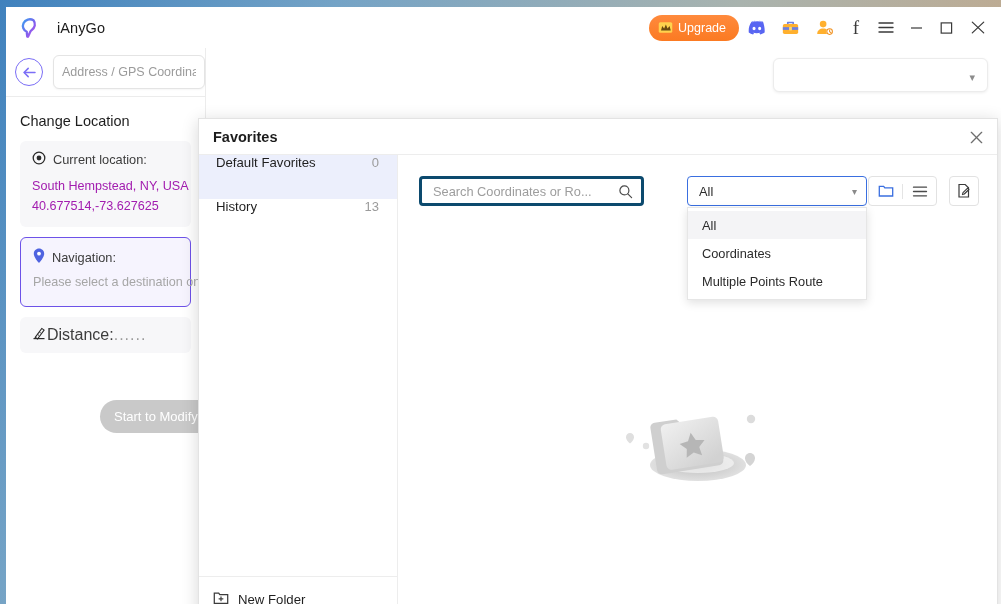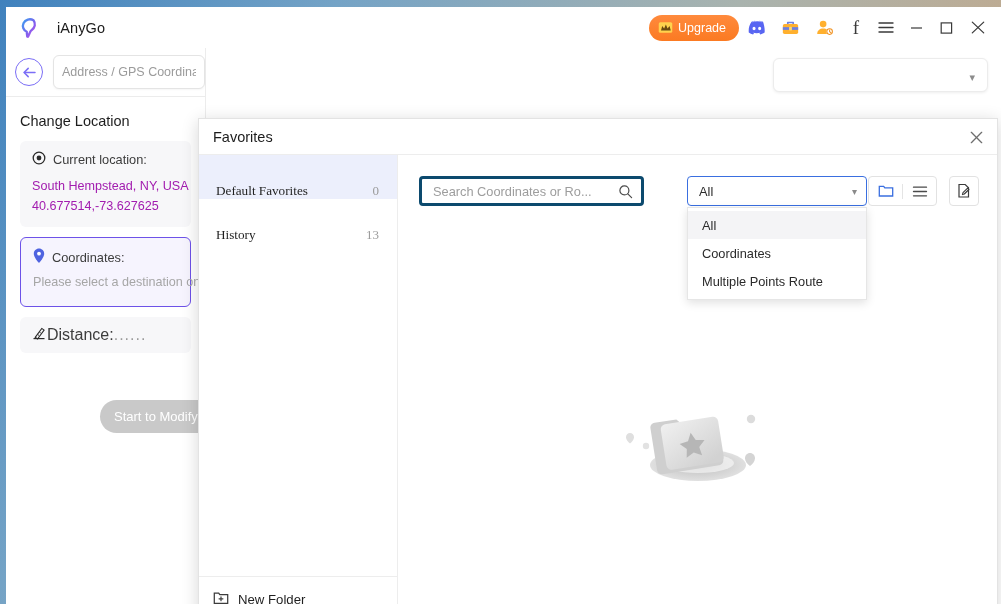--- a/index.html
+++ b/index.html
@@ -271,21 +271,21 @@
     position: relative;
     height: 36px;
     border-bottom: 1px solid #ededed;
     display: flex;
     align-items: center;
   }
   #modal-title {
     font-size: 14.5px;
     color: #1c1c1c;
     margin-left: 14px;
-    font-weight: 400;
+    font-weight: 700;
   }
   #modal-close {
     position: absolute;
     right: 7px; top: 4px;
     width: 28px; height: 28px;
     display: flex; align-items: center; justify-content: center;
     cursor: pointer;
     color: #6e6e6e;
     font-size: 16px;
     line-height: 1;
@@ -303,27 +303,26 @@
   #modal-sidebar {
     width: 199px;
     height: 466px;
     border-right: 1px solid #ededed;
     position: relative;
     background: #ffffff;
   }
   .fav-item {
     height: 44px;
     display: flex;
-    align-items: flex-end;
+    align-items: flex-start;
     justify-content: space-between;
     padding: 0 18px 0 17px;
     cursor: pointer;
     font-size: 13.2px;
     color: #1f1f1f;
-    font-family: Liberation Serif, serif;
   }
   .fav-item.active { background: #eceffc; }
   .fav-count { color: #9b9b9b; font-size: 13px; }
 
   #new-folder-bar {
     position: absolute;
     left: 0; bottom: 0;
     width: 199px;
     height: 45px;
     border-top: 1px solid #ededed;
@@ -600,21 +599,21 @@
       </div>
 
       <div class="loc-card dest">
         <div class="loc-head">
           <span>
             <svg width="12" height="15" viewBox="0 0 12 15">
               <path d="M6 .6C3 .6.8 2.9.8 5.7c0 3.6 4.3 8.3 4.7 8.7.3.3.7.3 1 0 .4-.4 4.7-5.1 4.7-8.7C11.2 2.9 9 .6 6 .6z" fill="#4f63e0"></path>
               <circle cx="6" cy="5.6" r="1.9" fill="#ffffff"></circle>
             </svg>
           </span>
-          <span>Coordinates:</span>
+          <span>Navigation:</span>
         </div>
         <div class="loc-ph">Please select a destination on the map</div>
       </div>
 
       <div class="dist-card">
         <span>
           <svg width="15" height="15" viewBox="0 0 15 15">
             <path d="M1.5 12.6h11" stroke="#2b2b2b" stroke-width="1.2"></path>
             <path d="M3.2 11.3 9.8 2.4l2.3 1.7-6.6 8.9z" fill="none" stroke="#2b2b2b" stroke-width="1.1"></path>
             <path d="M5.4 8.3l1.5 1.1M7.2 5.8l1.5 1.1" stroke="#2b2b2b" stroke-width="1"></path>

